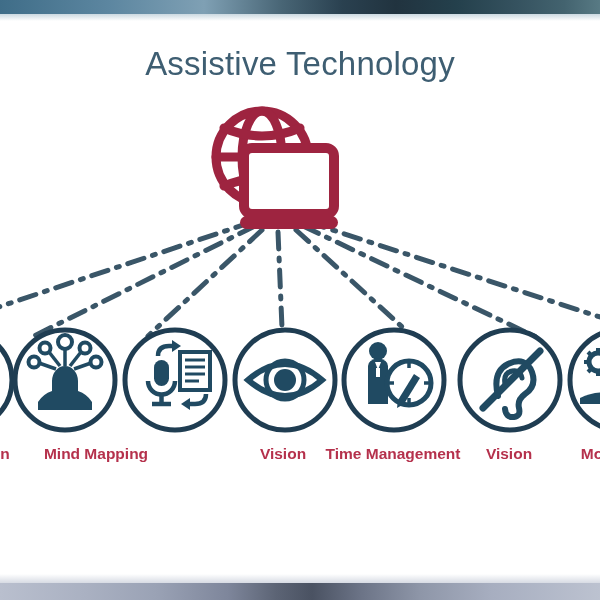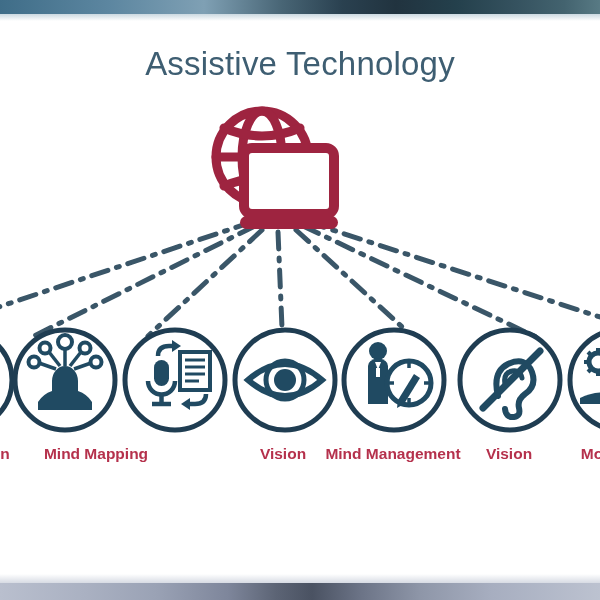--- a/index.html
+++ b/index.html
@@ -254,19 +254,19 @@
           <path d="M580 398 q20 -10 40 -2 l0 8 -40 0 z" fill="#204a62"></path>
         </g>
       </g>
 
     </g>
   </svg>
 
   <div class="node-label" style="left:5px;">n</div>
   <div class="node-label" style="left:61px;margin-left:35px;">Mind Mapping</div>
   <div class="node-label" style="left:283px;text-align:center;">Vision</div>
-  <div class="node-label" style="left:393px;">Mind Management</div>
+  <div class="node-label" style="left:393px;">Time Management</div>
   <div class="node-label" style="left:509px;">Vision</div>
   <div class="node-label" style="left:592px;">Mo</div>
 
   <div class="band-bottom-fade"></div>
   <div class="band-bottom"></div>
 </div>
 
 </body></html>

